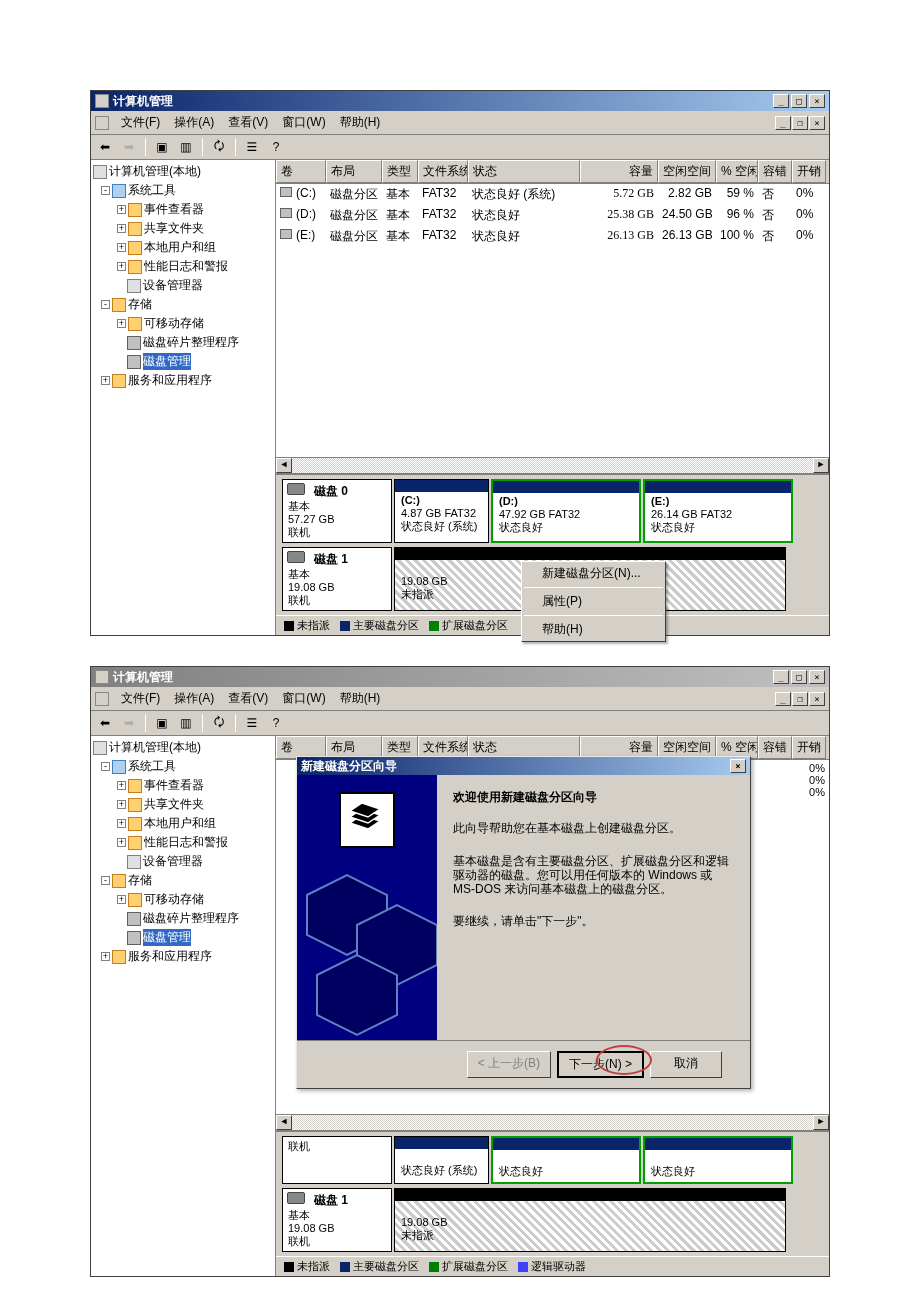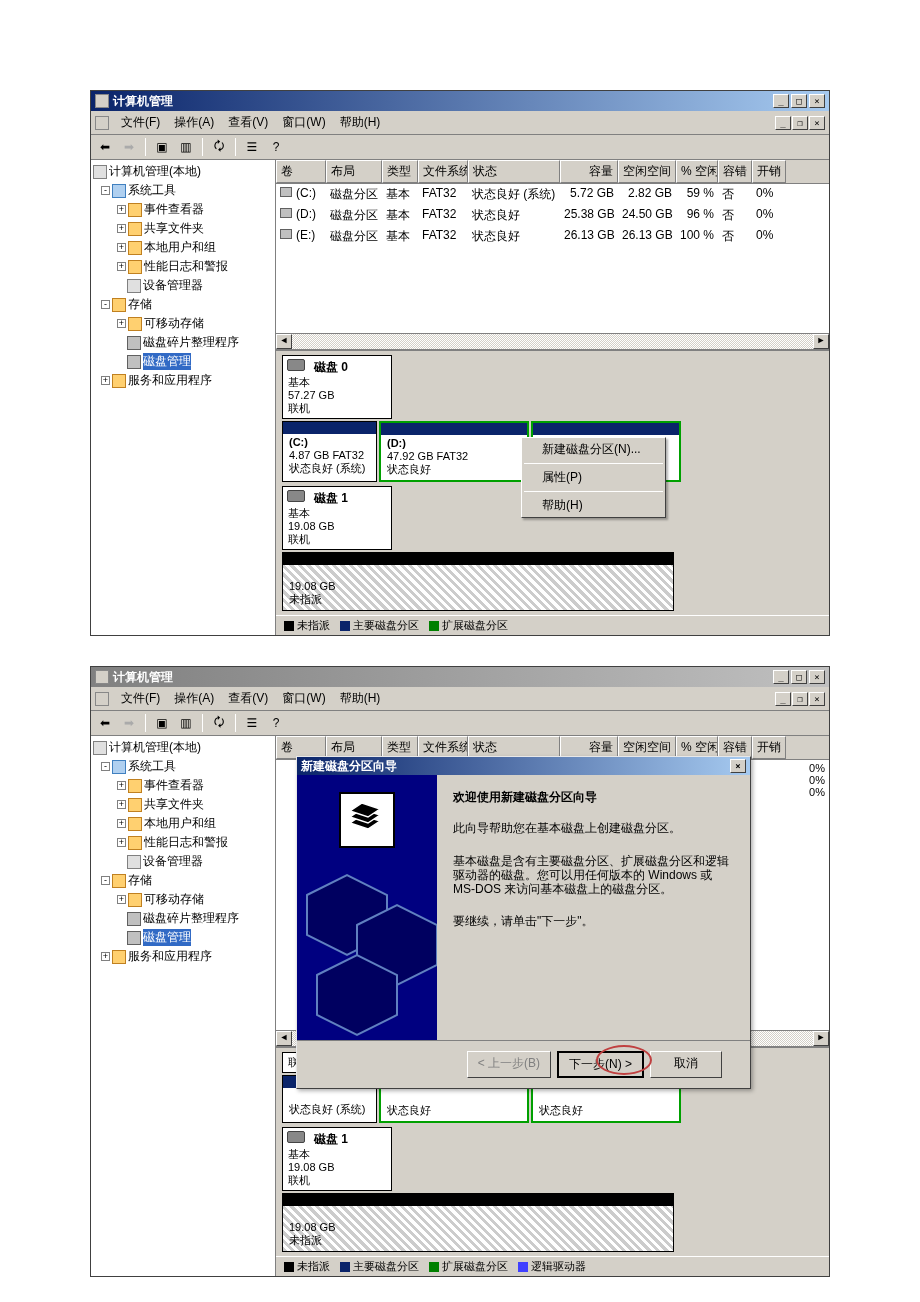--- a/index.html
+++ b/index.html
@@ -33,31 +33,31 @@
   .volhead { background: #d4d0c8; display: flex; border-bottom: 1px solid #808080; }
   .volhead div { padding: 2px 4px; border: 1px solid #fff; border-right-color: #808080; border-bottom-color: #808080; white-space: nowrap; overflow: hidden; }
   .vollist { flex: 1; background: #fff; overflow: auto; }
   .volrow { display: flex; padding: 1px 0; }
   .volrow div { padding: 1px 4px; white-space: nowrap; overflow: hidden; }
   .volrow .vicon { width: 12px; height: 10px; background: #c0c0c0; border: 1px solid #606060; display: inline-block; margin-right: 4px; }
   .c-vol { width: 50px; }
   .c-layout { width: 56px; }
   .c-type { width: 36px; }
   .c-fs { width: 50px; }
-  .c-status { width: 92px; }
-  .c-cap { width: 58px; text-align: right; }
+  .c-status { width: 112px; }
+  .c-cap { width: 78px; text-align: right; font-family: Liberation Serif, serif; }
   .c-free { width: 58px; text-align: right; }
   .c-pct { width: 42px; text-align: right; }
   .c-fault { width: 34px; }
   .c-oh { width: 34px; }
   .hscroll { height: 16px; background: #d4d0c8; display: flex; border-top: 1px solid #808080; }
   .hscroll .sb { width: 16px; border: 1px solid #fff; border-right-color: #404040; border-bottom-color: #404040; background: #d4d0c8; text-align: center; font-size: 9px; }
   .hscroll .track { flex: 1; background: repeating-conic-gradient(#d4d0c8 0 25%, #fff 0 50%) 0 0/2px 2px; }
   .diskmap { background: #d4d0c8; border-top: 2px solid #808080; }
-  .diskrow { display: flex; margin: 4px 6px; gap: 2px; flex-direction: column; }
+  .diskrow { display: flex; margin: 4px 6px; gap: 2px; }
   .diskinfo { width: 110px; background: #fff; border: 1px solid #000; padding: 3px 5px; position: relative; }
   .diskinfo .dicon { position: absolute; top: 3px; left: 4px; width: 18px; height: 12px; background: #888; border: 1px solid #444; border-radius: 2px; }
   .diskinfo .dname { font-weight: bold; margin-left: 26px; }
   .diskinfo .dline { font-size: 11px; line-height: 13px; }
   .parts { flex: 1; display: flex; gap: 2px; }
   .part { border: 1px solid #000; background: #fff; position: relative; padding: 14px 6px 4px 6px; font-size: 11px; line-height: 13px; }
   .part .pbar { position: absolute; top: 0; left: 0; right: 0; height: 12px; background: #0a246a; }
   .part.ext .pbar { background: #008000; }
   .part.ext { border: 2px solid #00a000; }
   .part.unalloc { background: repeating-linear-gradient(45deg, #ccc 0 3px, #fff 3px 6px); }

